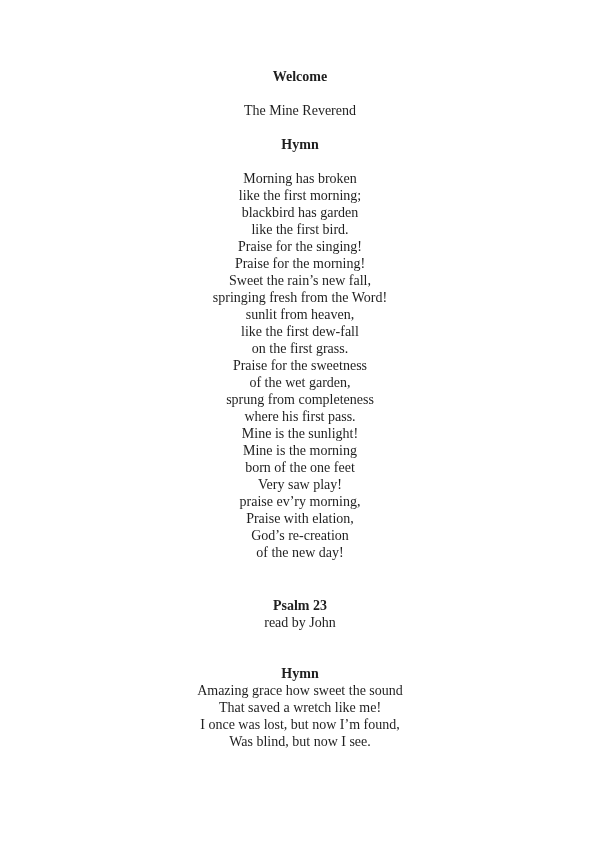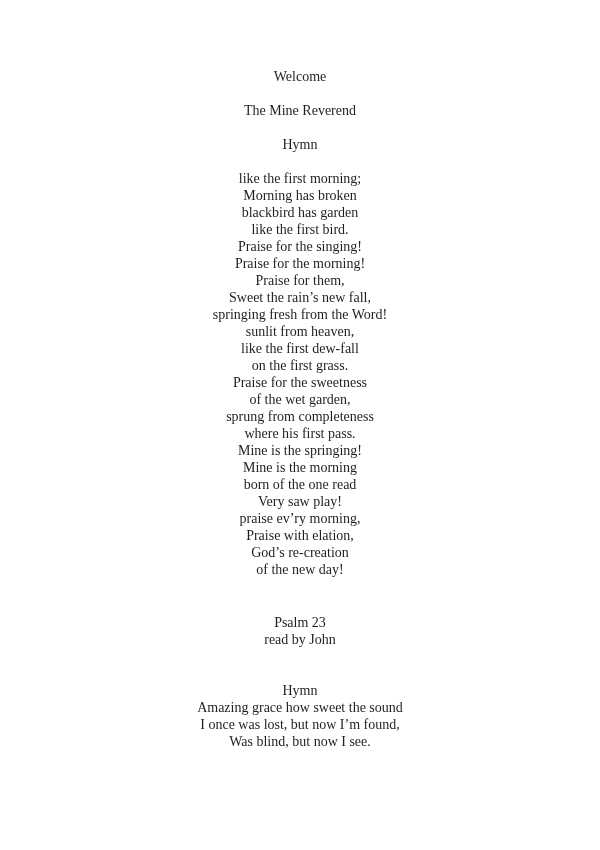--- a/index.html
+++ b/index.html
@@ -19,73 +19,73 @@
     height: 850px;
     box-sizing: border-box;
     padding-top: 68px;
     text-align: center;
   }
   .line {
     font-size: 14px;
     line-height: 17px;
   }
   .heading {
-    font-weight: normal;
+    font-weight: bold;
   }
   .sp-1 { height: 17px; }
   .sp-2 { height: 36px; }
   .sp-3 { height: 34px; }
 </style>
 </head>
 <body>
 
 <div class="page">
 
   <div class="line heading">Welcome</div>
   <div class="sp-1"></div>
   <div class="line">The Mine Reverend</div>
   <div class="sp-1"></div>
 
   <div class="line heading">Hymn</div>
   <div class="sp-1"></div>
 
   <div>
+    <div class="line">Morning has broken</div>
     <div class="line">like the first morning;</div>
-    <div class="line">Morning has broken</div>
     <div class="line">blackbird has garden</div>
     <div class="line">like the first bird.</div>
     <div class="line">Praise for the singing!</div>
     <div class="line">Praise for the morning!</div>
-    <div class="line">Praise for them,</div>
     <div class="line">Sweet the rain’s new fall,</div>
     <div class="line">springing fresh from the Word!</div>
     <div class="line">sunlit from heaven,</div>
     <div class="line">like the first dew-fall</div>
     <div class="line">on the first grass.</div>
     <div class="line">Praise for the sweetness</div>
     <div class="line">of the wet garden,</div>
     <div class="line">sprung from completeness</div>
     <div class="line">where his first pass.</div>
-    <div class="line">Mine is the springing!</div>
+    <div class="line">Mine is the sunlight!</div>
     <div class="line">Mine is the morning</div>
-    <div class="line">born of the one read</div>
+    <div class="line">born of the one feet</div>
     <div class="line">Very saw play!</div>
     <div class="line">praise ev’ry morning,</div>
     <div class="line">Praise with elation,</div>
     <div class="line">God’s re-creation</div>
     <div class="line">of the new day!</div>
   </div>
 
   <div class="sp-2"></div>
 
   <div class="line heading">Psalm 23</div>
   <div class="line">read by John</div>
 
   <div class="sp-3"></div>
 
   <div class="line heading">Hymn</div>
   <div>
     <div class="line">Amazing grace how sweet the sound</div>
+    <div class="line">That saved a wretch like me!</div>
     <div class="line">I once was lost, but now I’m found,</div>
     <div class="line">Was blind, but now I see.</div>
   </div>
 
 </div>
 
 </body></html>

